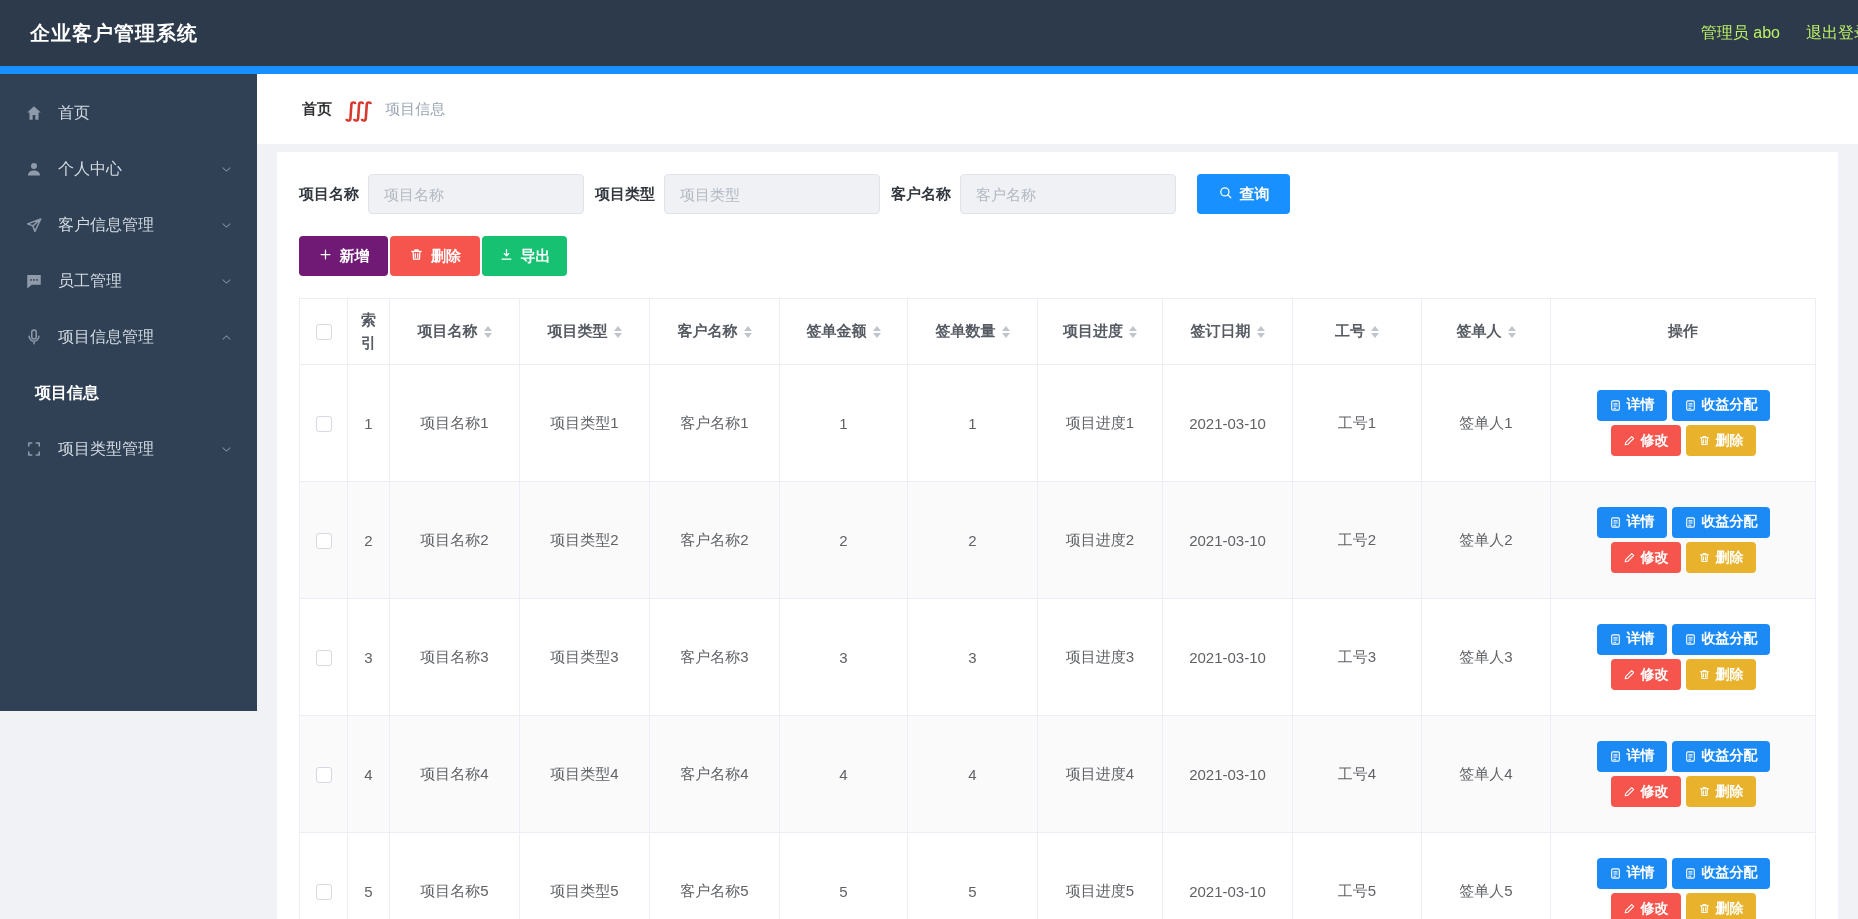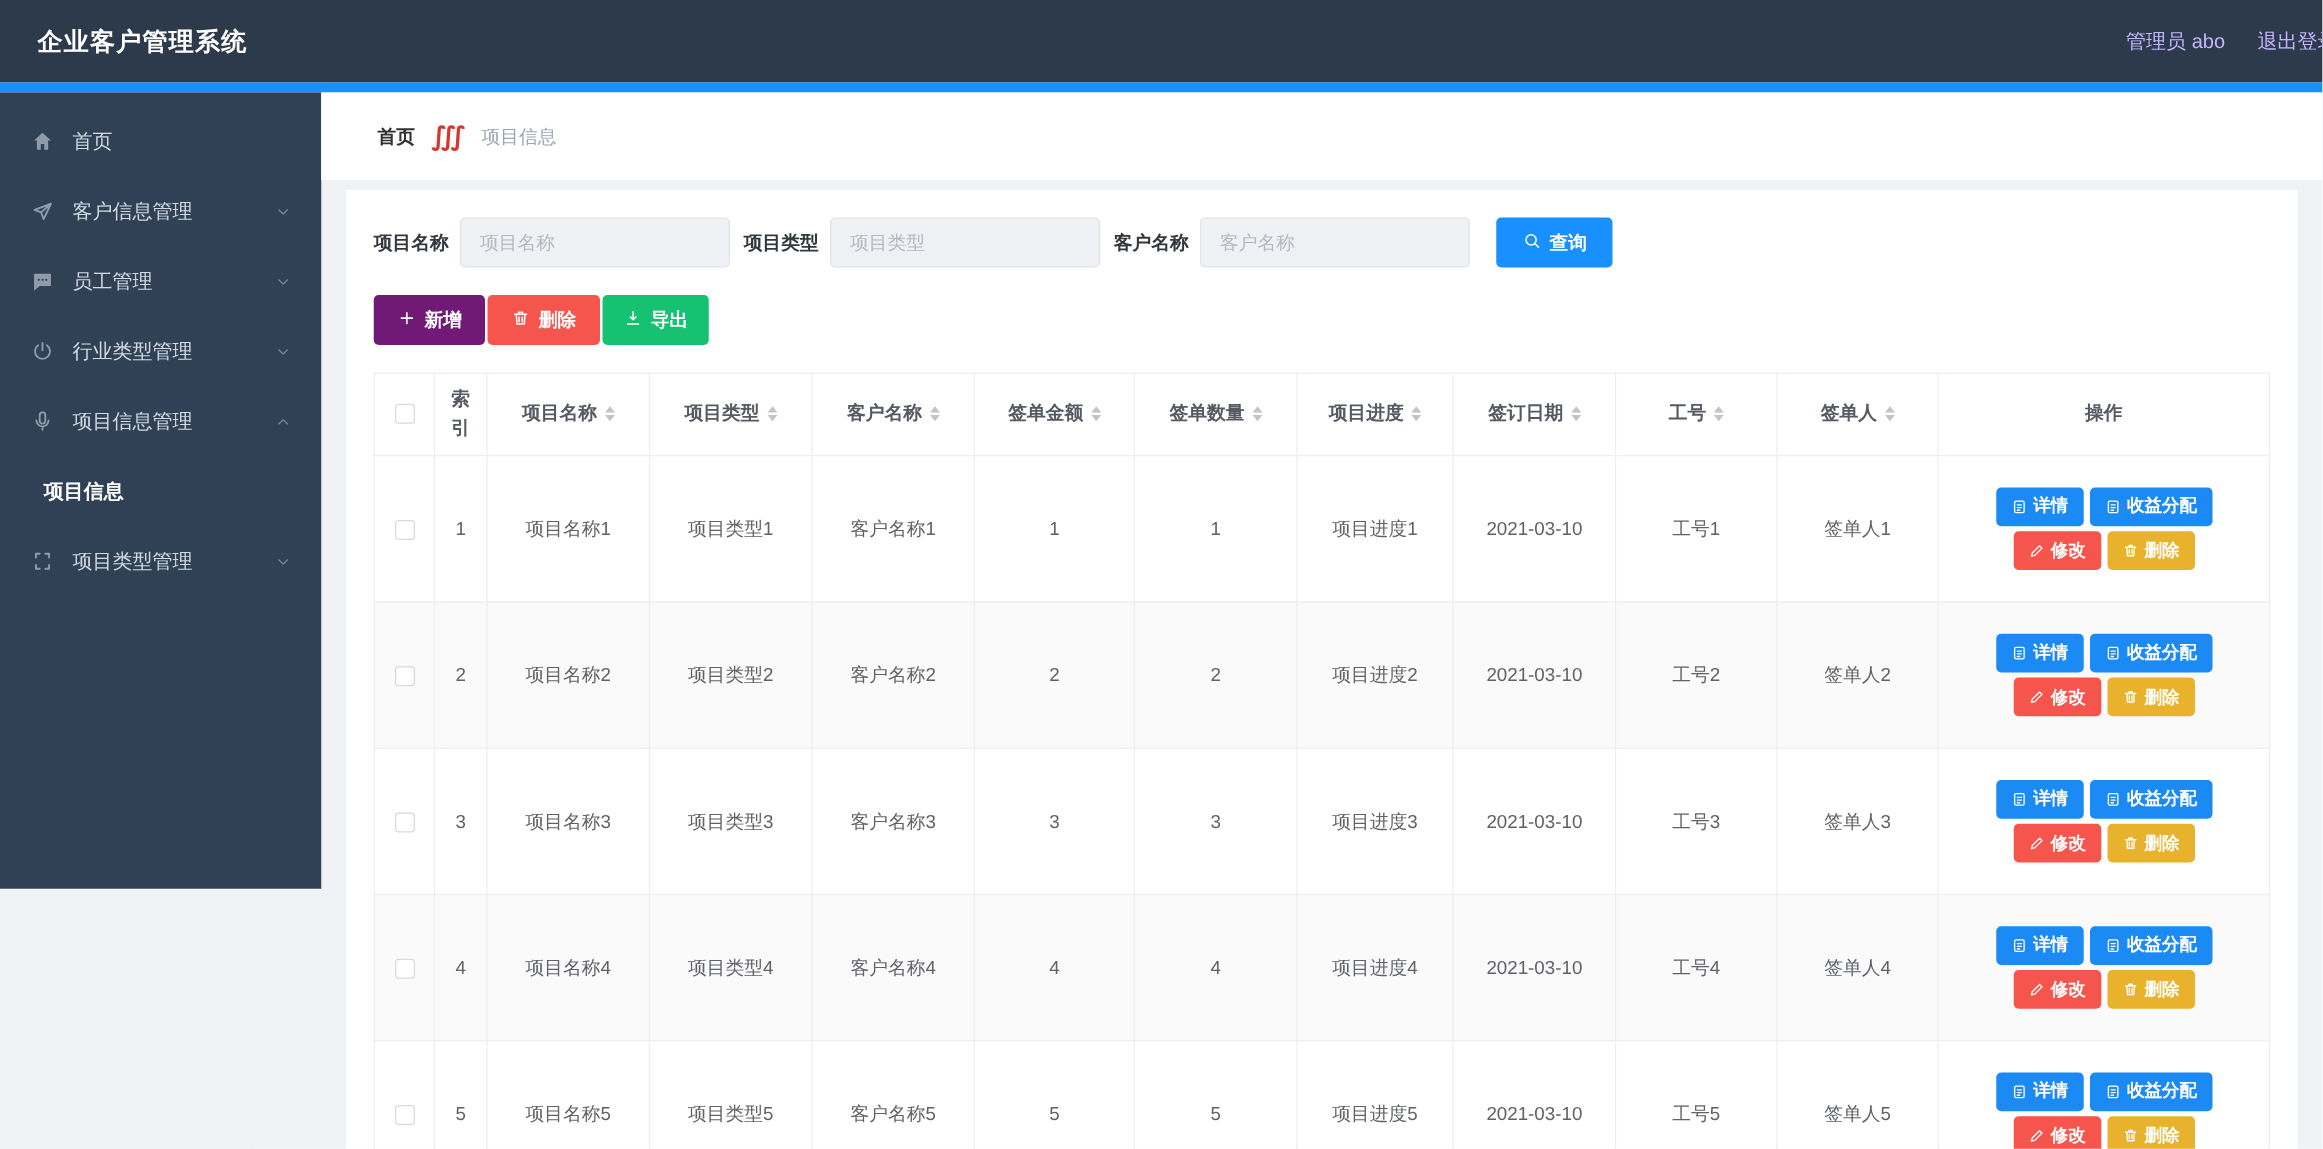--- a/index.html
+++ b/index.html
@@ -5,21 +5,21 @@
   * { box-sizing: border-box; margin: 0; padding: 0; }
   html,body { width:1858px; height:919px; overflow:hidden; }
   body { font-family:"Liberation Sans","DejaVu Sans",sans-serif; background:#f0f2f5; }
   .icn { display:inline-flex; align-items:center; }
   .icn svg { width:18px; height:18px; }
 
   
   .navbar { height:66px; background:var(--navbar,#2d3a4b); display:flex; align-items:center; padding-left:30px; }
   .nav-title { color:#fff; font-size:20px; font-weight:bold; letter-spacing:1px;text-align:right; }
   .nav-right { margin-left:auto; margin-right:-12px; display:flex; align-items:center; gap:26px; }
-  .nav-user, .nav-logout { color:#c4b5fd; font-size:16px; cursor:pointer; white-space:nowrap; }
+  .nav-user, .nav-logout { color:#bef264; font-size:16px; cursor:pointer; white-space:nowrap; }
   .accent-bar { height:8px; background:var(--accent,#1890ff); }
 
   
   .layout { display:flex; height:637px; }
   .sidebar { width:257px; background:var(--sidebar,#304156); padding-top:11px; flex:none; }
   .s-item { height:56px; display:flex; align-items:center; padding:0 24px 0 25px; cursor:pointer; }
   .s-item .s-icon { width:20px; margin-right:13px; color:#8f9bab; }
   .s-item .s-label { color:#d3dae2; font-size:16px; }
   .s-item.sub { padding-left:35px; }
   .s-item.sub .s-label { color:#ffffff; font-weight:bold; }
@@ -93,54 +93,53 @@
           <span class="icn s-icon">
             <svg viewBox="0 0 24 24">
               <path fill="currentColor" d="M12 3l9 8.2h-3V21h-4.2v-6.2H10.2V21H6v-9.8H3z"></path>
             </svg>
           </span>
           <span class="s-label">首页</span>
         </div>
         <div class="s-item">
           <span class="icn s-icon">
             <svg viewBox="0 0 24 24">
+              <path fill="currentColor" d="M12 12a4 4 0 1 0 0-8 4 4 0 0 0 0 8zm-8 8.5c0-4.4 3.6-6.5 8-6.5s8 2.1 8 6.5z"></path>
+            </svg>
+          </span>
+          <span class="s-label">个人中心</span>
+          <span class="chev ">
+            <svg viewBox="0 0 24 24">
+              <path stroke="currentColor" stroke-width="2" fill="none" stroke-linecap="round" stroke-linejoin="round" d="M5.5 9l6.5 6 6.5-6"></path>
+            </svg>
+          </span>
+        </div>
+        <div class="s-item">
+          <span class="icn s-icon">
+            <svg viewBox="0 0 24 24">
               <path stroke="currentColor" stroke-width="2" fill="none" stroke-linecap="round" stroke-linejoin="round" d="M21 4 3.5 10.5l7 2.7 2.7 7.3zM21 4l-10.5 9.2"></path>
             </svg>
           </span>
           <span class="s-label">客户信息管理</span>
           <span class="chev ">
             <svg viewBox="0 0 24 24">
               <path stroke="currentColor" stroke-width="2" fill="none" stroke-linecap="round" stroke-linejoin="round" d="M5.5 9l6.5 6 6.5-6"></path>
             </svg>
           </span>
         </div>
         <div class="s-item">
           <span class="icn s-icon">
             <svg viewBox="0 0 24 24">
               <path fill="currentColor" d="M3 4h18v13H9l-6 5z"></path>
               <circle cx="8" cy="10.5" r="1.2" fill="#304156"></circle>
               <circle cx="12" cy="10.5" r="1.2" fill="#304156"></circle>
               <circle cx="16" cy="10.5" r="1.2" fill="#304156"></circle>
             </svg>
           </span>
           <span class="s-label">员工管理</span>
-          <span class="chev ">
-            <svg viewBox="0 0 24 24">
-              <path stroke="currentColor" stroke-width="2" fill="none" stroke-linecap="round" stroke-linejoin="round" d="M5.5 9l6.5 6 6.5-6"></path>
-            </svg>
-          </span>
-        </div>
-        <div class="s-item">
-          <span class="icn s-icon">
-            <svg viewBox="0 0 24 24">
-              <path stroke="currentColor" stroke-width="2" fill="none" stroke-linecap="round" stroke-linejoin="round" d="M12 3v8"></path>
-              <path stroke="currentColor" stroke-width="2" fill="none" stroke-linecap="round" stroke-linejoin="round" d="M7.3 5.6a8 8 0 1 0 9.4 0"></path>
-            </svg>
-          </span>
-          <span class="s-label">行业类型管理</span>
           <span class="chev ">
             <svg viewBox="0 0 24 24">
               <path stroke="currentColor" stroke-width="2" fill="none" stroke-linecap="round" stroke-linejoin="round" d="M5.5 9l6.5 6 6.5-6"></path>
             </svg>
           </span>
         </div>
         <div class="s-item">
           <span class="icn s-icon">
             <svg viewBox="0 0 24 24">
               <rect x="9" y="2.5" width="6" height="12" rx="3" stroke="currentColor" stroke-width="2" fill="none" stroke-linecap="round" stroke-linejoin="round"></rect>

